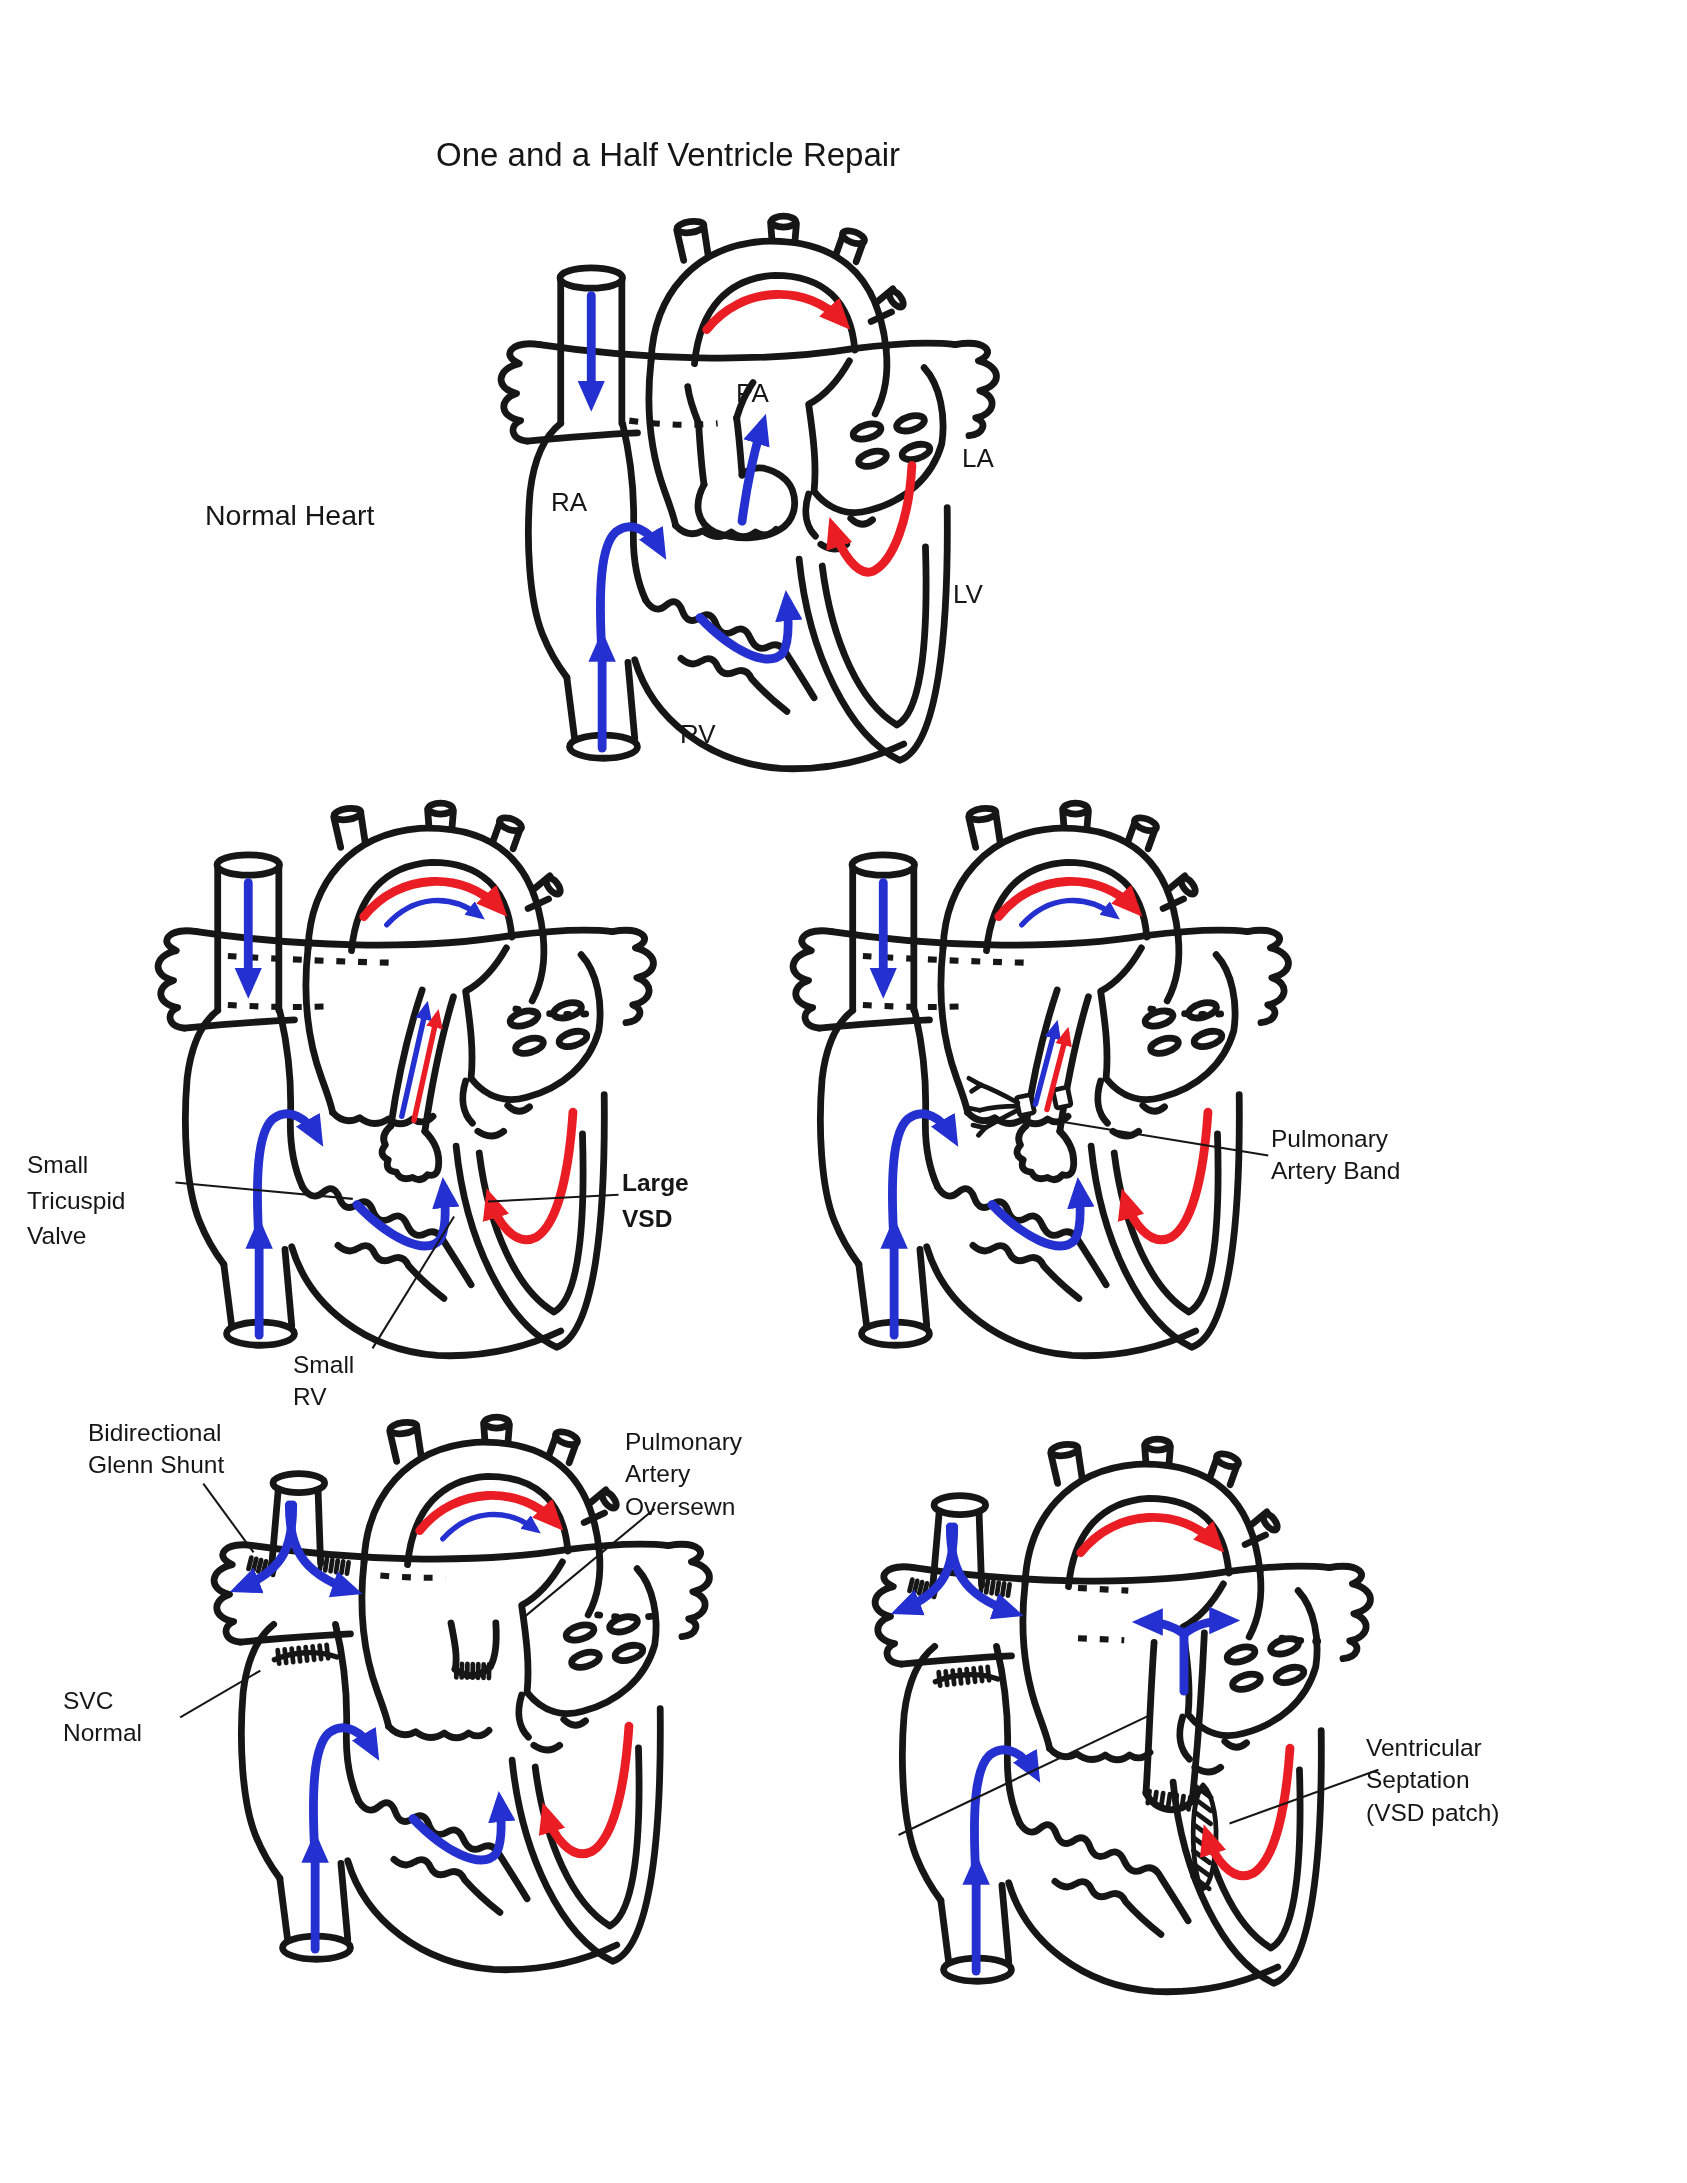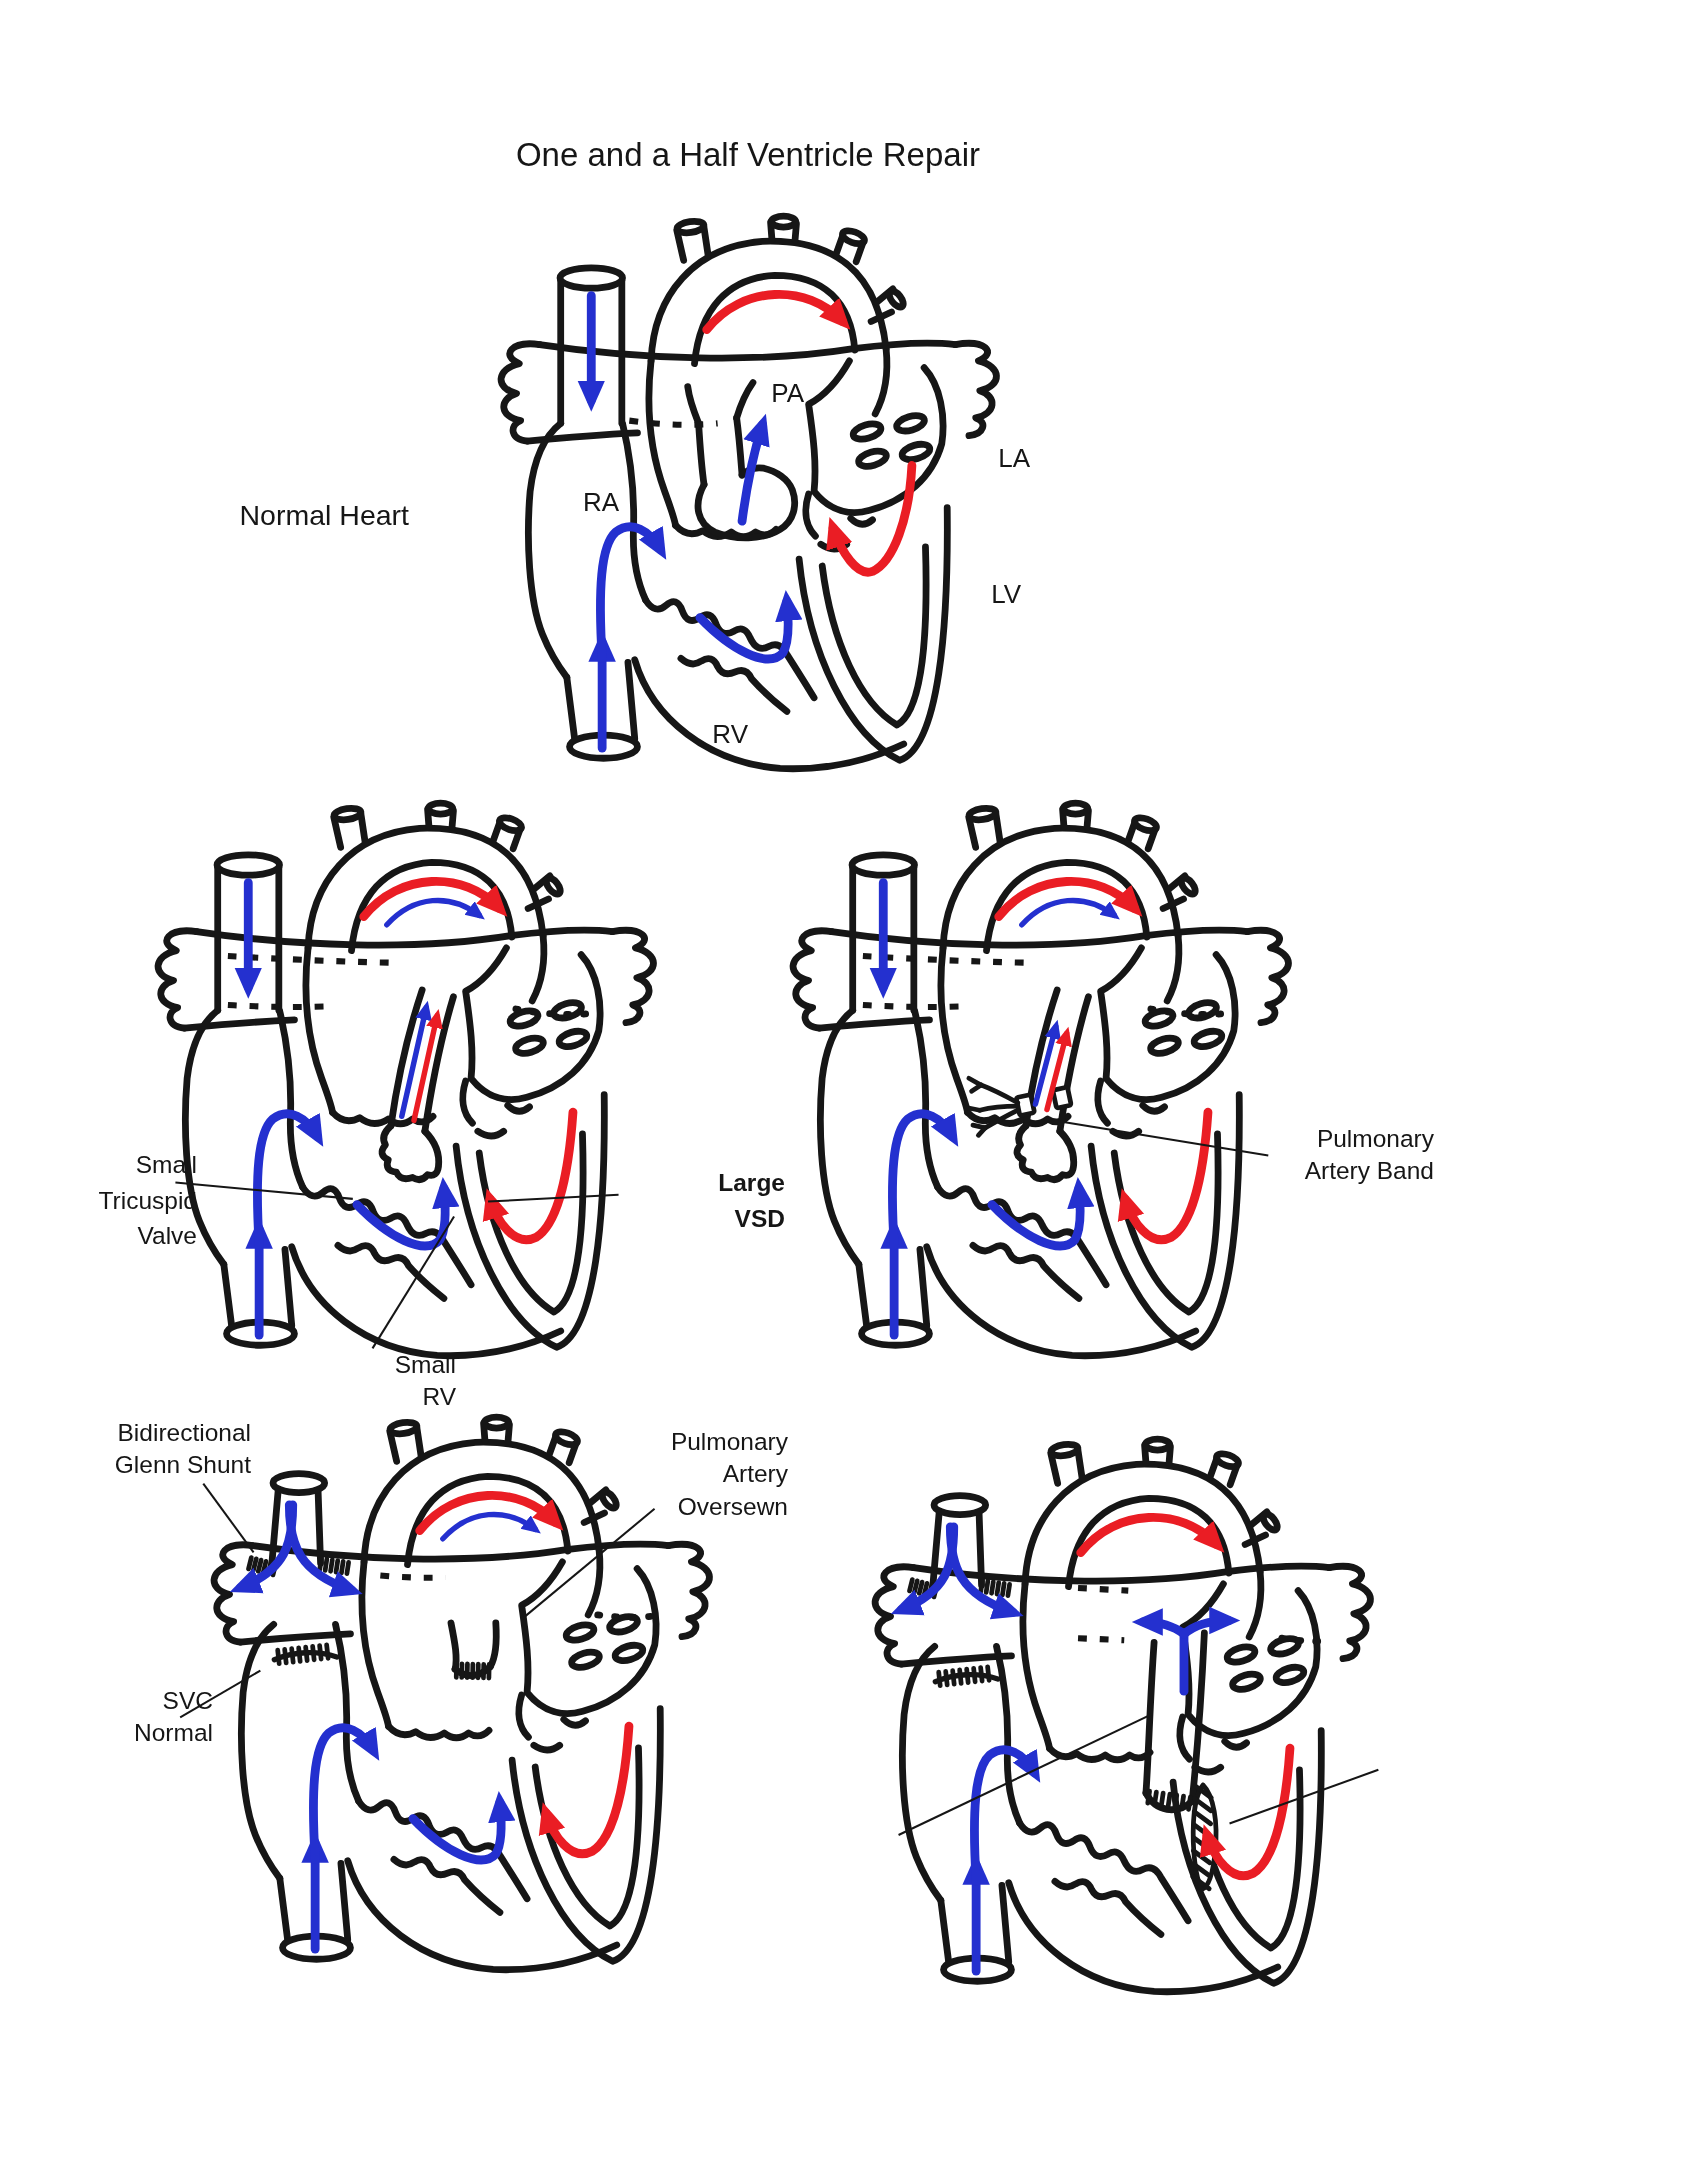--- a/index.html
+++ b/index.html
@@ -1,18 +1,18 @@
 <!DOCTYPE html>
 <html style="--ink: #161616; --blue: #2430cf; --red: #ea1d24;font-size:11px"><head>
 <meta charset="utf-8">
 <style>
   html,body{margin:0;padding:0;background:#ffffff;}
   #page{position:relative;width:1687px;height:2183px;background:#fff;overflow:hidden;
         font-family:"Liberation Sans",sans-serif;color:var(--ink,#161616);}
-  .lbl{position:absolute;text-align:right;white-space:pre-line;line-height:1.32;
+  .lbl{position:absolute;text-align:left;white-space:pre-line;line-height:1.32;
        font-size:24.5px;color:var(--ink,#161616);}
   .title{font-size:33px;}
   .caption{font-size:28.5px;}
   .chamber{font-size:26px;}
   .heart{position:absolute;width:557px;height:605px;}
   svg{overflow:visible;display:block;}
   
   .k{stroke:var(--ink,#161616);fill:none;stroke-linecap:round;stroke-linejoin:round;}
   .b{stroke:var(--blue,#2430cf);fill:none;stroke-linecap:round;stroke-linejoin:round;}
   .r{stroke:var(--red,#ea1d24);fill:none;stroke-linecap:round;stroke-linejoin:round;}
@@ -321,20 +321,23 @@
       <g>
         <path class="b w13" d="M502,368 L502,282"></path>
         <path class="b w13" d="M502,284 C484,270 462,266 442,266" marker-end="url(#mb)"></path>
         <path class="b w13" d="M502,284 C520,268 544,264 568,264" marker-end="url(#mb)"></path>
       </g>
       <use href="#h-ivc-arrow"></use>
       <use href="#h-ra-arrow"></use>
       <use href="#h-red-vsd"></use>
     </svg>
   </div>
+  <div class="lbl" style="left:1366px;top:1732px;width:177px;">Ventricular
+Septation
+(VSD patch)</div>
 
   <svg width="1687" height="2183" style="position:absolute;left:0;top:0;pointer-events:none;" viewBox="0 0 2482 3212">
     <line class="ldr" x1="258" y1="1740" x2="519" y2="1764"></line>
     <line class="ldr" x1="910" y1="1758" x2="718" y2="1768"></line>
     <line class="ldr" x1="548" y1="1984" x2="668" y2="1790"></line>
     <line class="ldr" x1="1560" y1="1650" x2="1866" y2="1700"></line>
     <line class="ldr" x1="299" y1="2183" x2="373" y2="2284"></line>
     <line class="ldr" x1="265" y1="2527" x2="383" y2="2458"></line>
     <line class="ldr" x1="963" y1="2220" x2="768" y2="2382"></line>
     <line class="ldr" x1="1322" y1="2700" x2="1695" y2="2522"></line>

